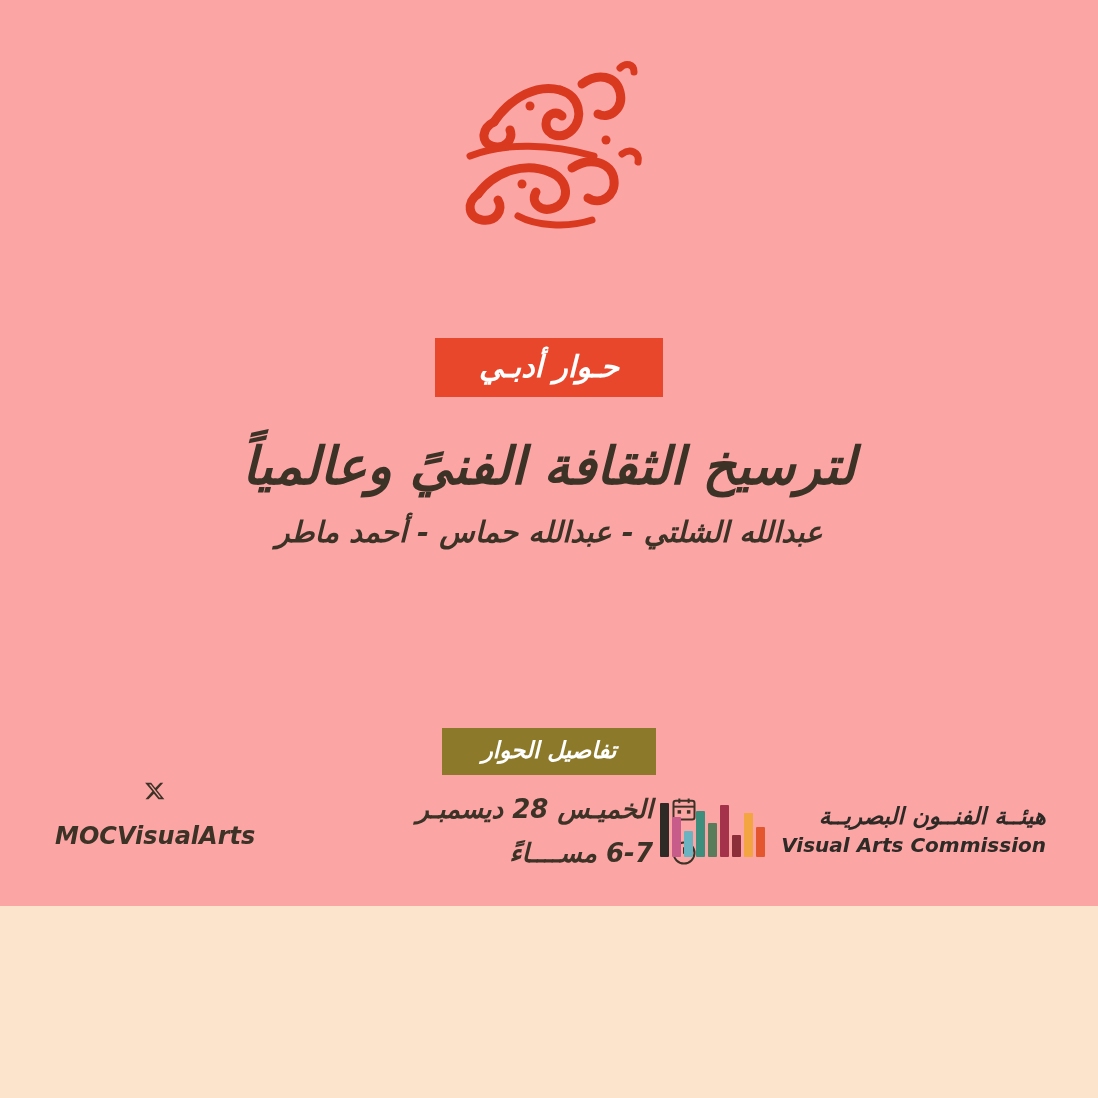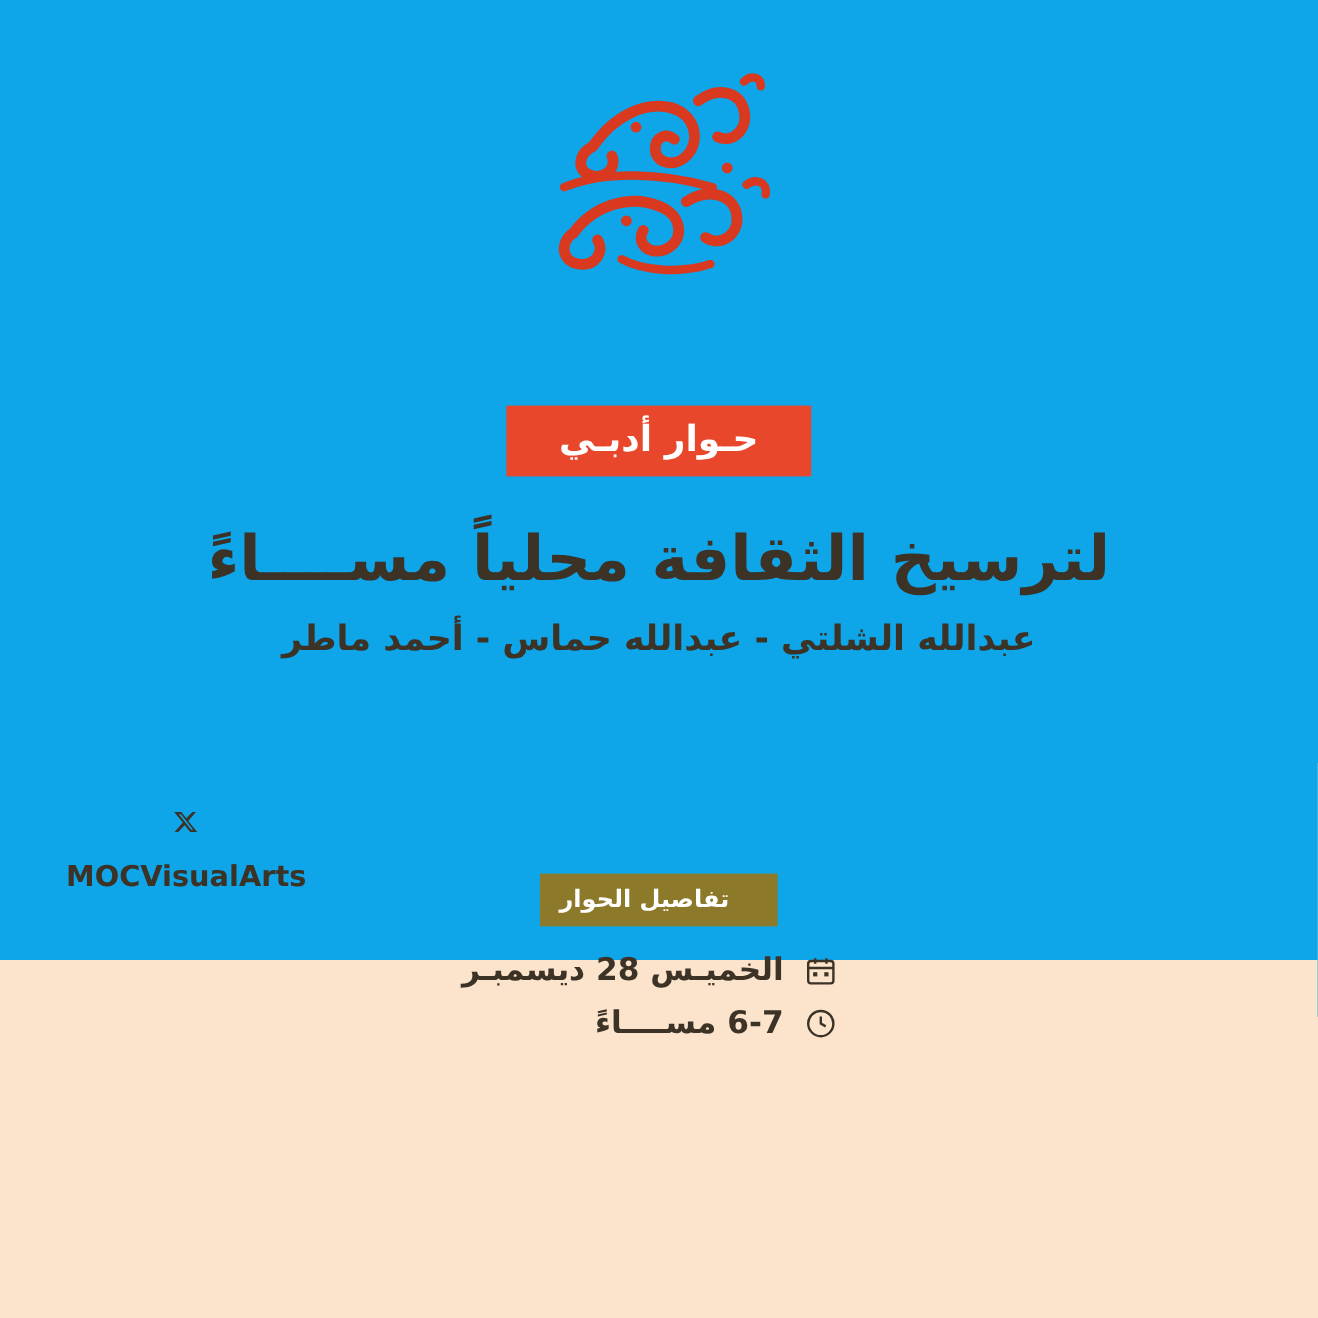--- a/index.html
+++ b/index.html
@@ -11,22 +11,23 @@
     height: 1098px;
     background: #FBE3CC;
     font-family: "DejaVu Sans", "Liberation Sans", sans-serif;
     overflow: hidden;
     position: relative;
   }
 
   .poster {
     position: relative;
     width: 1098px;
-    height: 800px;
-    background: #0ea5e9;
+    height: 906px;
+    background: #fca5a5;
+    font-style: italic;
   }
 
   
   .brand-logo {
     position: absolute;
     top: 44px;
     left: 0;
     right: 0;
     height: 200px;
     display: flex;
@@ -92,23 +93,23 @@
     position: absolute;
     top: 728px;
     left: 0;
     right: 0;
     display: flex;
     justify-content: center;
   }
   .details-badge {
     background: #8C7A2A;
     color: #FFFFFF;
-    font-size: 20px;
-    font-weight: bold;
-    padding: 10px 40px 12px 16px;
+    font-size: 23px;
+    font-weight: bold;
+    padding: 10px 40px 12px 40px;
     line-height: 1.1;
     white-space: nowrap;
   }
 
   
   .detail-rows {
     position: absolute;
     top: 794px;
     left: 0;
     right: 0;
@@ -247,21 +248,21 @@
       </g>
     </svg>
     <span class="brand-logo-text">أفكاري موطن</span>
   </div>
 
   <div class="badge-row">
     <div class="badge">حـوار أدبـي</div>
   </div>
 
   <div class="title-block">
-    <div class="title-line">لترسيخ الثقافة محلياً مســــاءً</div>
+    <div class="title-line">لترسيخ الثقافة الفنيً وعالمياً</div>
     <div class="speakers">عبدالله الشلتي - عبدالله حماس - أحمد ماطر</div>
   </div>
 
   <div class="details-badge-row">
     <div class="details-badge">تفاصيل الحوار</div>
   </div>
 
   <div class="detail-rows">
     <div class="detail-row">
       <span class="detail-icon">
@@ -291,14 +292,31 @@
     <div class="social-row">
       <span class="x-icon">
         <svg width="22" height="22" viewBox="0 0 24 24" aria-hidden="true">
           <path fill="#3C3226" d="M17.8 3H21l-7 8 8.2 10h-6.4l-5-6.1L4.9 21H1.6l7.5-8.6L1.2 3h6.6l4.5 5.6L17.8 3zm-1.1 16h1.8L7.4 4.9H5.5L16.7 19z"></path>
         </svg>
       </span>
       <span class="social-handle">MOCVisualArts</span>
     </div>
   </div>
 
+  <div class="footer-right">
+    <div class="commission-names">
+      <div class="commission-ar">هيئــة الفنــون البصريــة</div>
+      <div class="commission-en">Visual Arts Commission</div>
+    </div>
+    <div class="commission-mark">
+      <div class="mark-bar" style="height:30px;background:#E4572E;"></div>
+      <div class="mark-bar" style="height:44px;background:#F2A541;"></div>
+      <div class="mark-bar" style="height:22px;background:#8C2F39;"></div>
+      <div class="mark-bar" style="height:52px;background:#A3324A;"></div>
+      <div class="mark-bar" style="height:34px;background:#5B7C5A;"></div>
+      <div class="mark-bar" style="height:46px;background:#3E8E7E;"></div>
+      <div class="mark-bar" style="height:26px;background:#6BB3C0;"></div>
+      <div class="mark-bar" style="height:40px;background:#C75B8A;"></div>
+      <div class="mark-bar" style="height:54px;background:#2E2A26;"></div>
+    </div>
+  </div>
 
 </div>
 
 </body></html>

